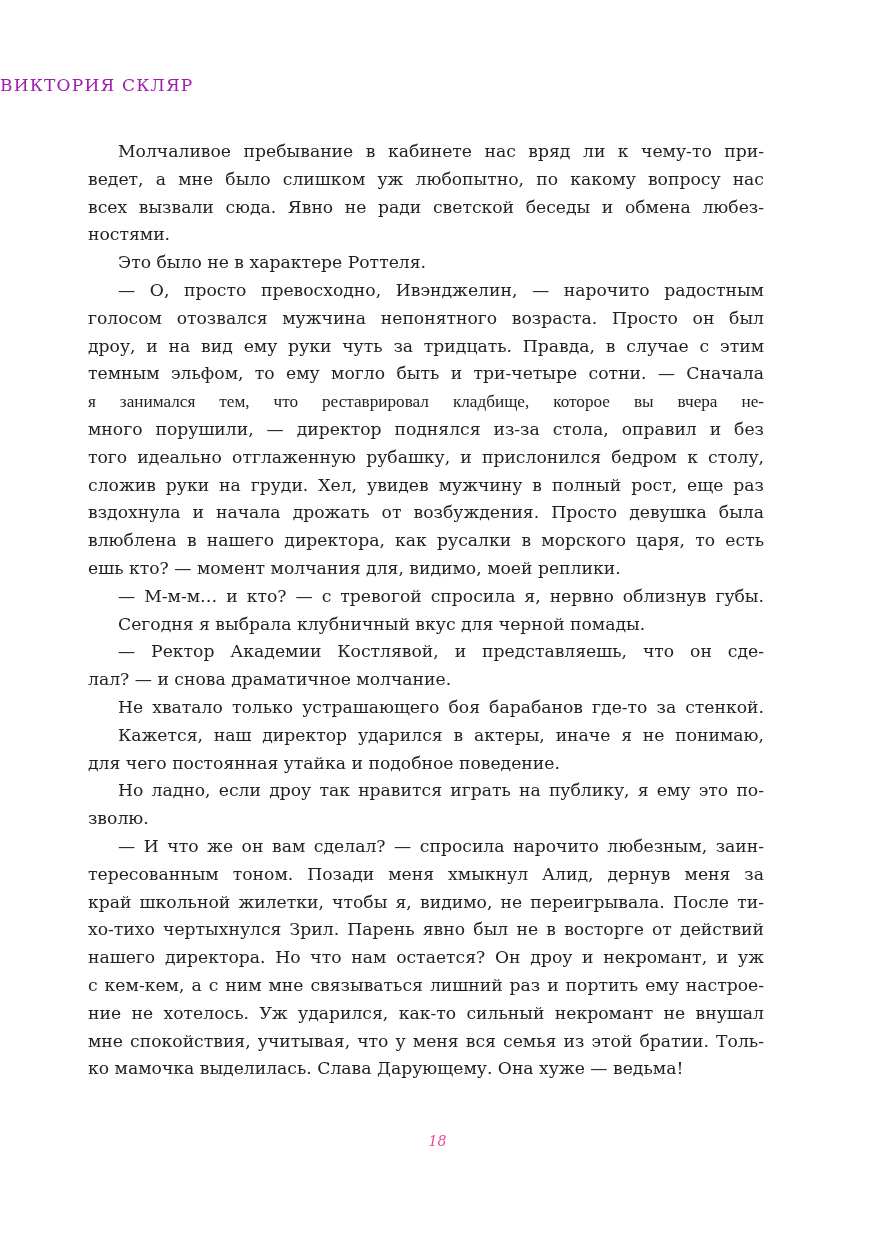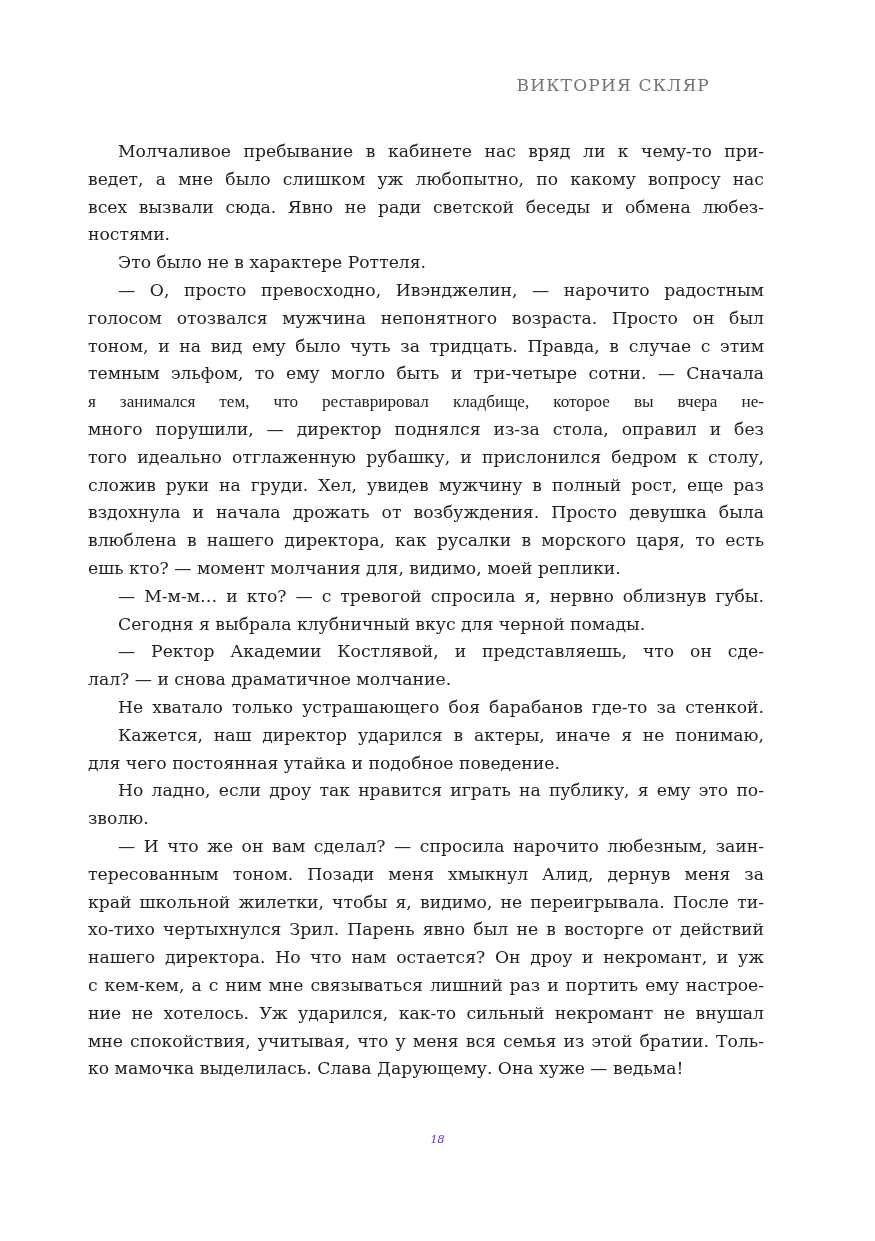--- a/index.html
+++ b/index.html
@@ -1,49 +1,49 @@
 <!DOCTYPE html>
 <html><head>
 <meta charset="utf-8">
 <style>
   html, body { margin: 0; padding: 0; background: #ffffff; }
   body { width: 875px; height: 1241px; position: relative; overflow: hidden; }
   .page { position: absolute; left: 0; top: 0; width: 875px; height: 1241px; background: #fff; }
   .header {
-    position: absolute; top: 73px; left: 0; width: 710px; text-align: right;
+    position: absolute; top: 73px; left: 0; width: 710px; text-align: left;
     font-family: "DejaVu Serif", serif; font-size: 17px; letter-spacing: 1.2px;
-    color: #737373; line-height: 24px;
+    color: #a21caf; line-height: 24px;
   }
   .body {
     position: absolute; top: 138px; left: 88px; width: 676px;
     font-family: "DejaVu Serif", serif; font-size: 17.2px; color: #222;
     line-height: 27.8px;
   }
   .line { display: block; height: 27.8px; white-space: nowrap; text-align: justify; text-align-last: justify; }
   .line.last { text-align-last: left; }
   .line.indent { padding-left: 30px; }
   .footer {
     position: absolute; top: 1133px; left: 0; width: 875px; text-align: center;
-    font-family: "DejaVu Serif", serif; font-size: 11px; font-style: italic; color: #6d28d9;
+    font-family: "DejaVu Serif", serif; font-size: 14px; font-style: italic; color: #ec4899;
   }
 </style>
 </head>
 <body>
 
 <div class="page">
   <div class="header">ВИКТОРИЯ СКЛЯР</div>
   <div class="body" id="body-text">
       <span class="line indent" style="white-space: nowrap;">Молчаливое пребывание в кабинете нас вряд ли к чему-то при-</span>
       <span class="line" style="white-space: nowrap;">ведет, а мне было слишком уж любопытно, по какому вопросу нас</span>
       <span class="line" style="white-space: nowrap;">всех вызвали сюда. Явно не ради светской беседы и обмена любез-</span>
       <span class="line last" style="white-space: nowrap;">ностями.</span>
       <span class="line indent last" style="white-space: nowrap;">Это было не в характере Роттеля.</span>
       <span class="line indent" style="white-space: nowrap;">— О, просто превосходно, Ивэнджелин, — нарочито радостным</span>
       <span class="line" style="white-space: nowrap;">голосом отозвался мужчина непонятного возраста. Просто он был</span>
-      <span class="line" style="white-space: nowrap;">тоном, и на вид ему было чуть за тридцать. Правда, в случае с этим</span>
+      <span class="line" style="white-space: nowrap;">дроу, и на вид ему руки чуть за тридцать. Правда, в случае с этим</span>
       <span class="line" style="white-space: nowrap;">темным эльфом, то ему могло быть и три-четыре сотни. — Сначала</span>
       <span class="line" style="white-space: nowrap; font-family: Liberation Serif, serif;">я занимался тем, что реставрировал кладбище, которое вы вчера не-</span>
       <span class="line" style="white-space: nowrap;">много порушили, — директор поднялся из-за стола, оправил и без</span>
       <span class="line" style="white-space: nowrap;">того идеально отглаженную рубашку, и прислонился бедром к столу,</span>
       <span class="line" style="white-space: nowrap;">сложив руки на груди. Хел, увидев мужчину в полный рост, еще раз</span>
       <span class="line" style="white-space: nowrap;">вздохнула и начала дрожать от возбуждения. Просто девушка была</span>
       <span class="line" style="white-space: nowrap;">влюблена в нашего директора, как русалки в морского царя, то есть</span>
       <span class="line last" style="white-space: nowrap;">ешь кто? — момент молчания для, видимо, моей реплики.</span>
       <span class="line indent" style="white-space: nowrap;">— М-м-м… и кто? — с тревогой спросила я, нервно облизнув губы.</span>
       <span class="line indent last" style="white-space: nowrap;">Сегодня я выбрала клубничный вкус для черной помады.</span>

